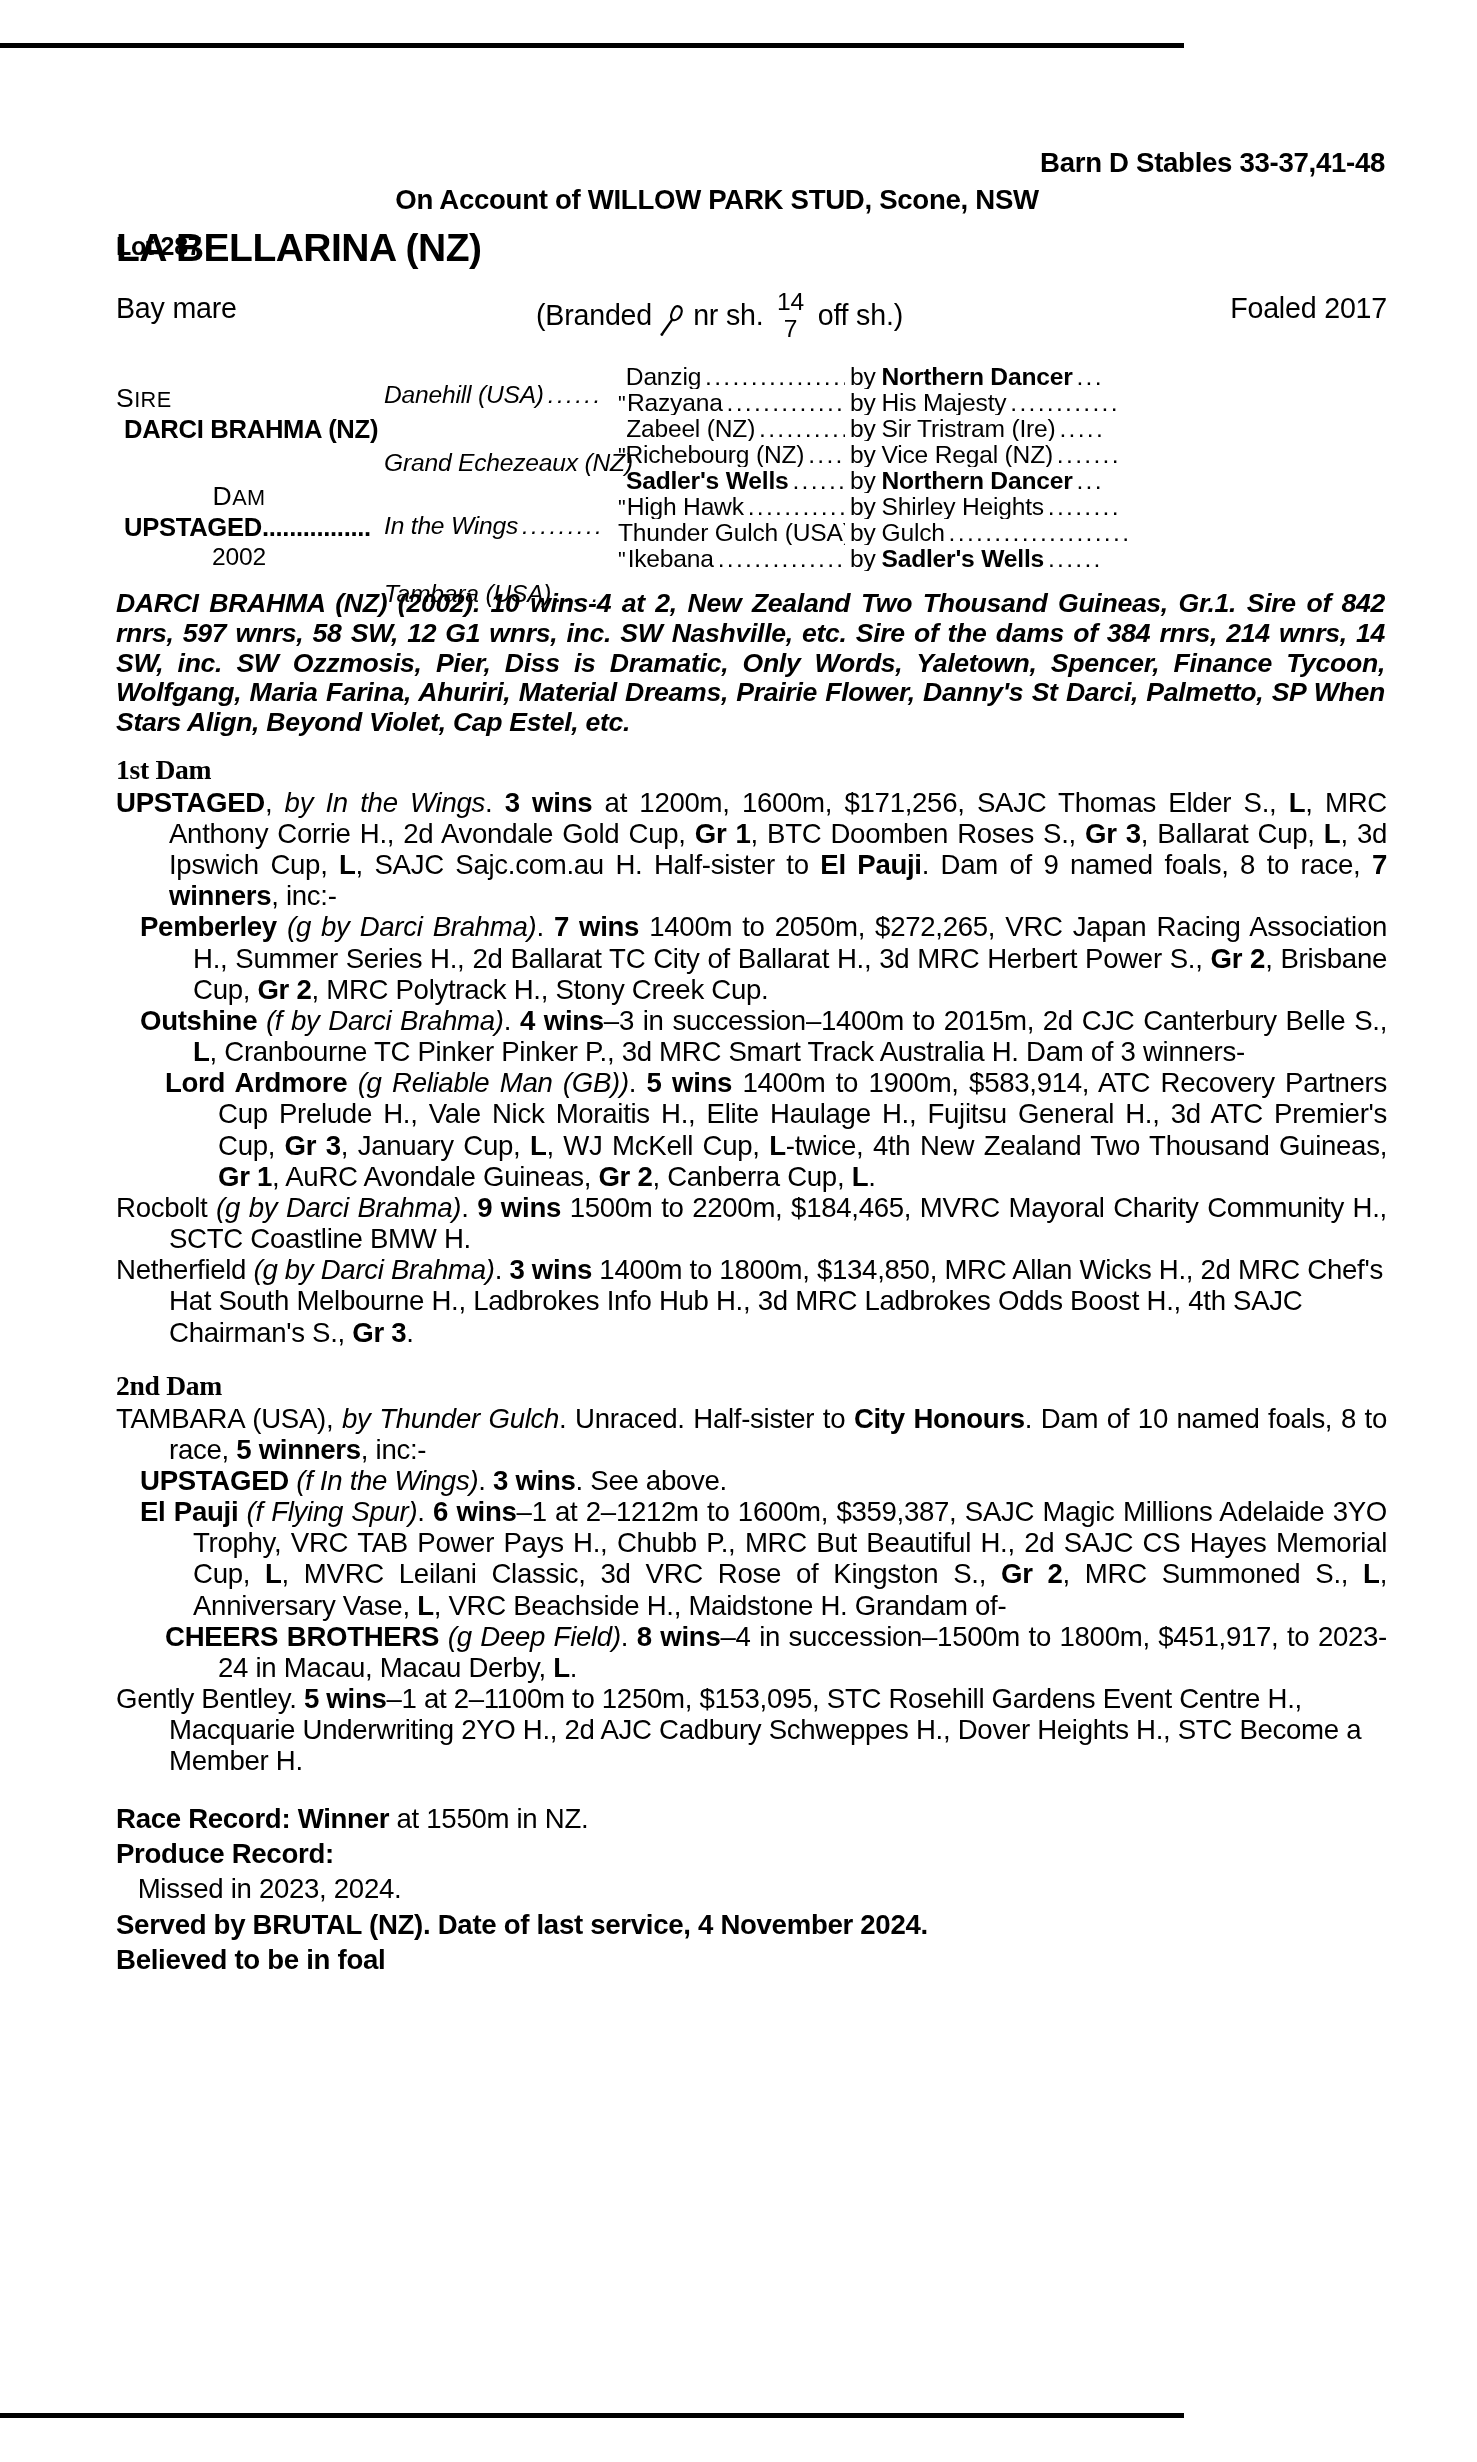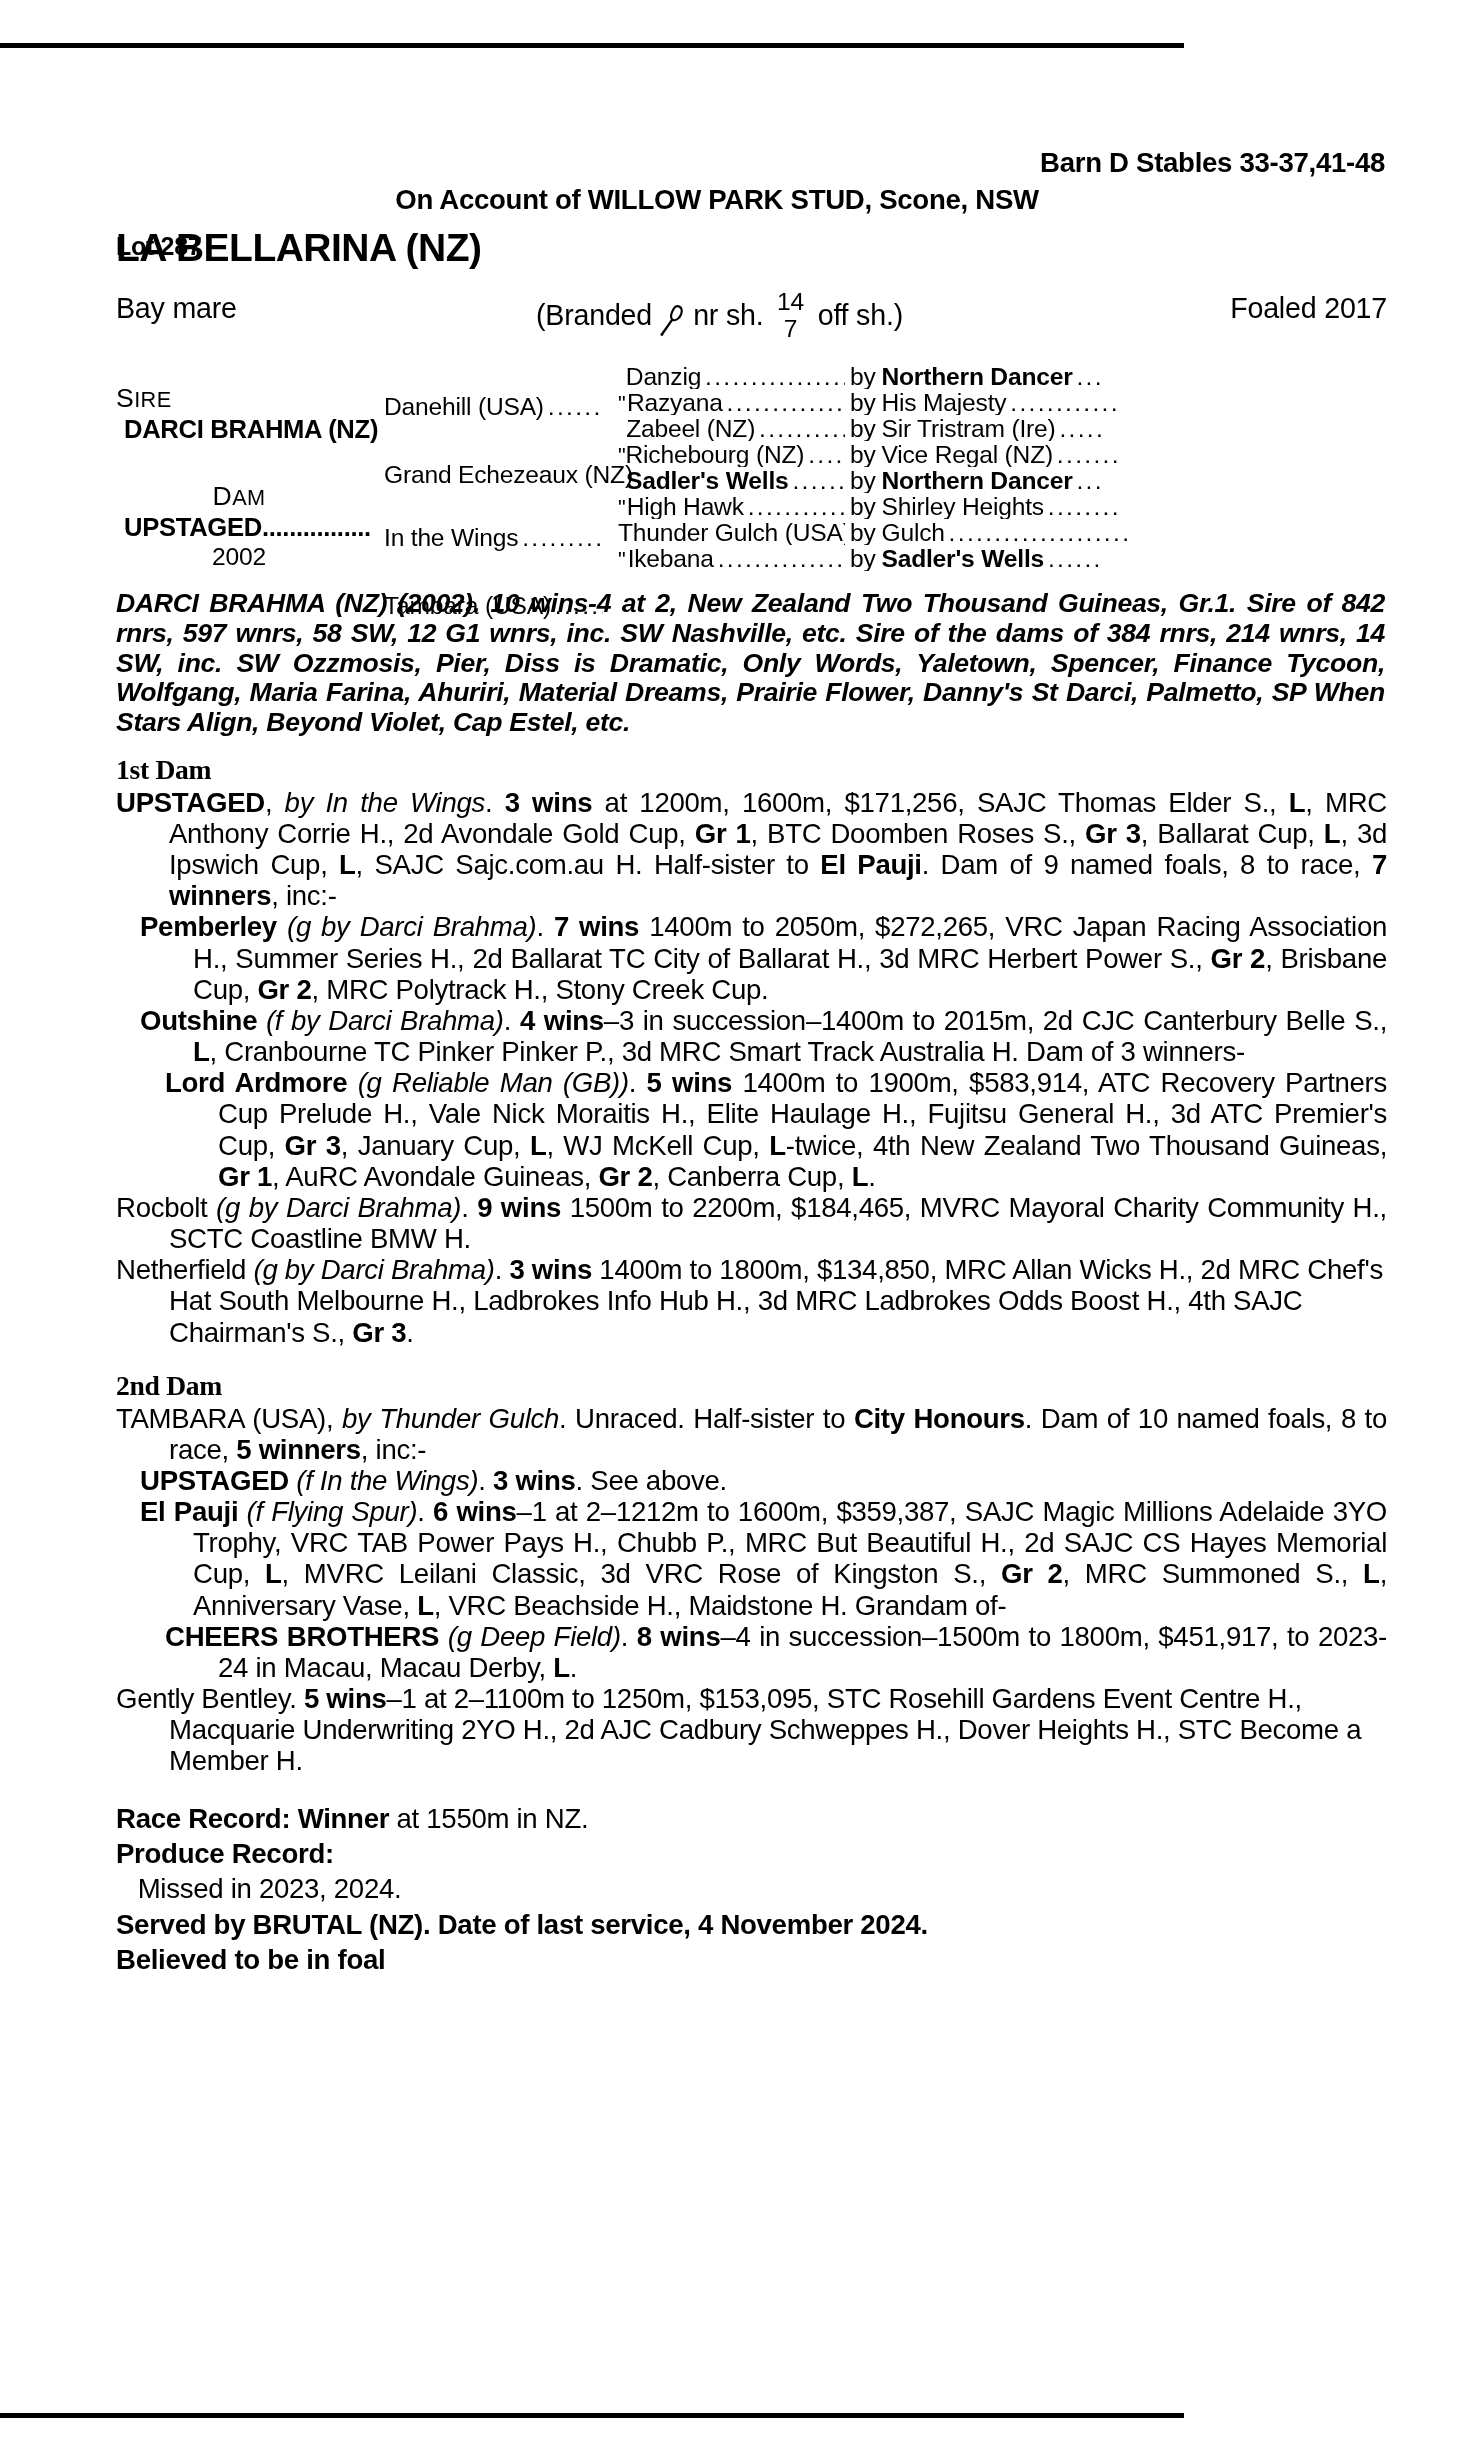--- a/index.html
+++ b/index.html
@@ -147,21 +147,21 @@
     margin-left: 8px;
   }
   .parent-year { font-size: 24.6px; margin-top: 1px; }
 
   .ped .col-gp {
     position: absolute;
     left: 268px;
     top: 0;
     width: 219px;
   }
-  .gp-row { height: 52px; display: flex; align-items: flex-end; }
+  .gp-row { height: 52px; display: flex; align-items: center; font-style: italic; }
   .gp-row.gp1 { margin-top: 5.9px; }
   .gp-row.gp2 { margin-top: 15.8px; }
   .gp-row.gp3 { margin-top: 10.8px; }
   .gp-row.gp4 { margin-top: 15.8px; }
 
   .ped .col-ggp {
     position: absolute;
     left: 502px;
     top: 0;
     width: 227px;

